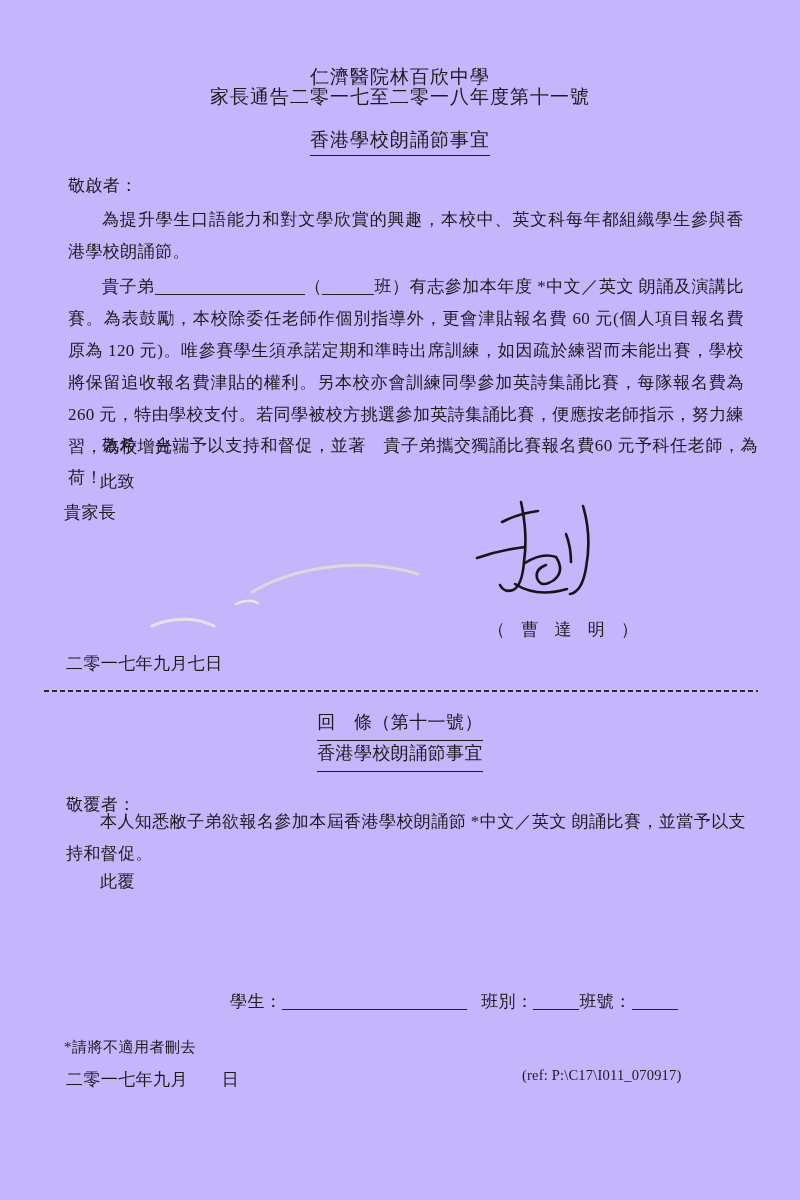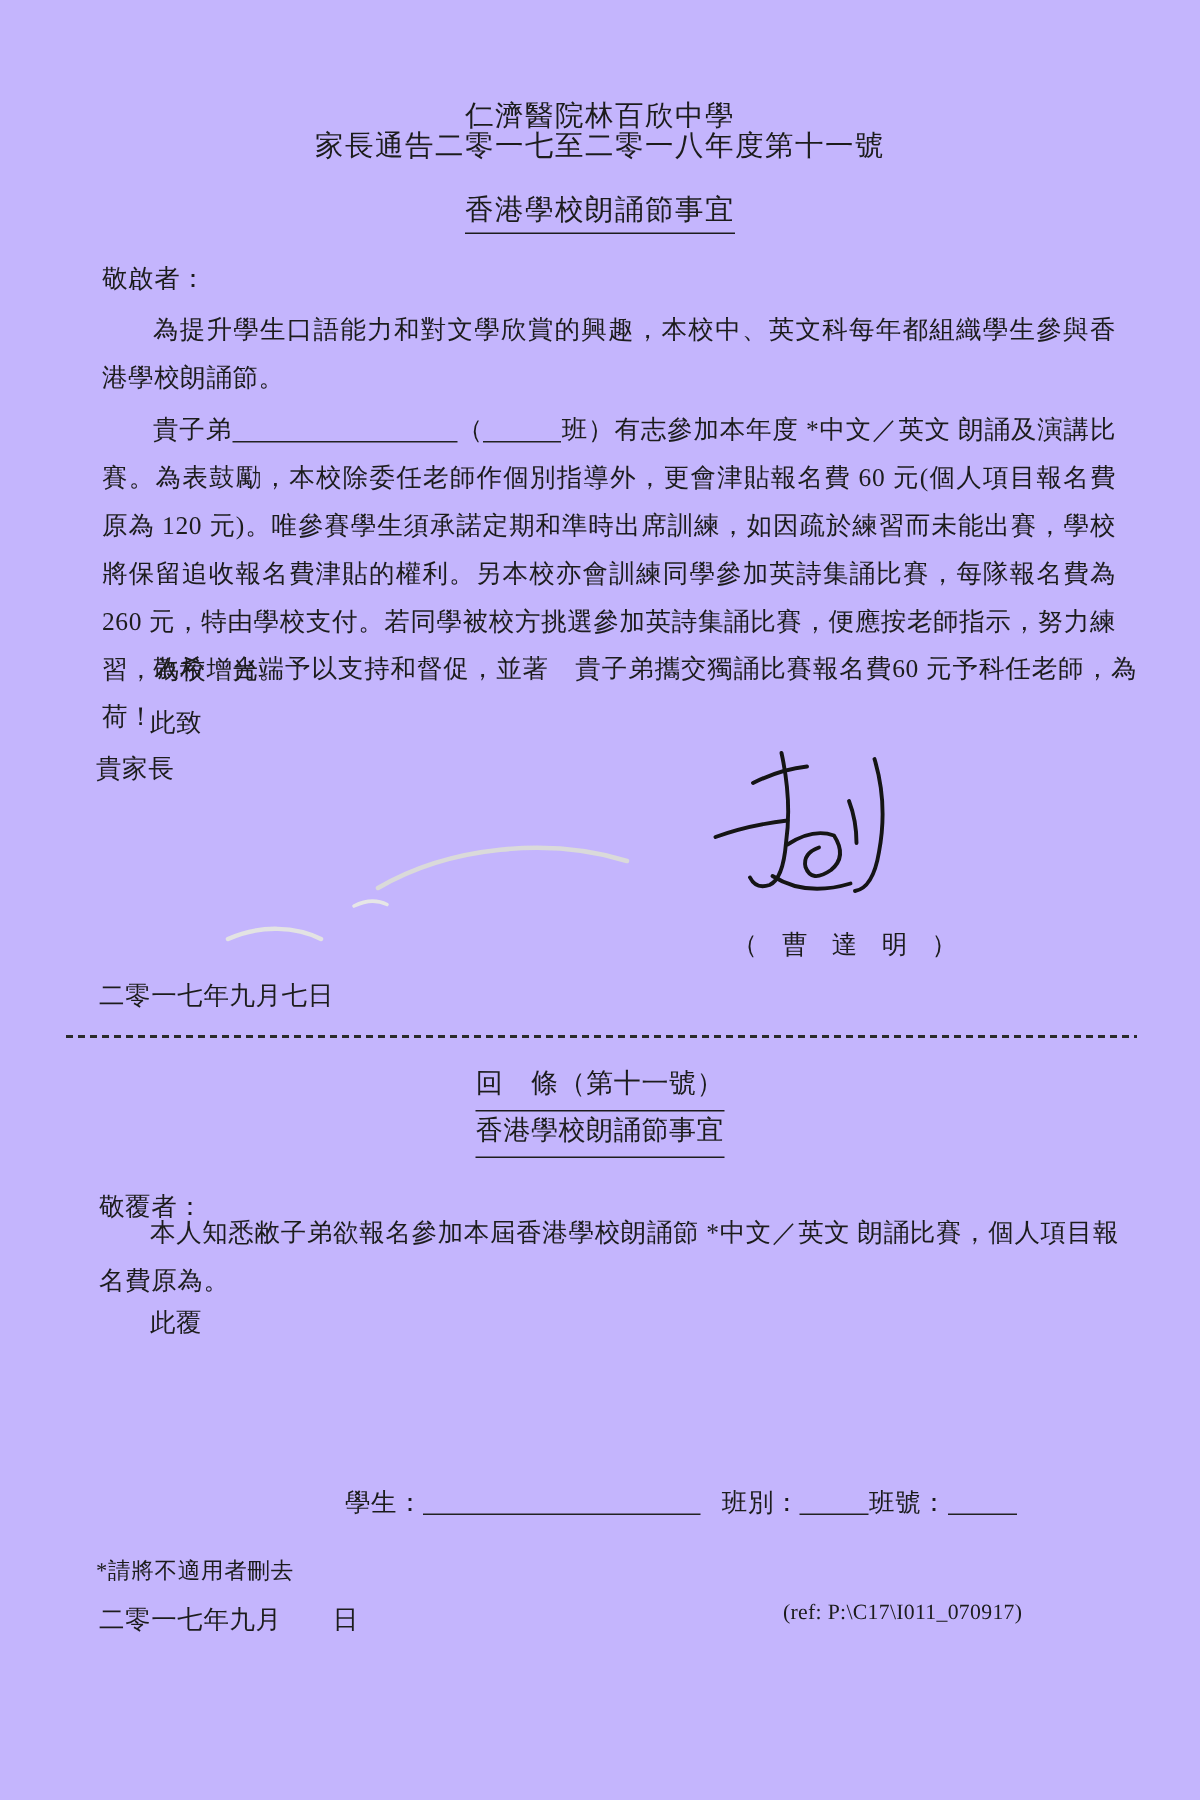--- a/index.html
+++ b/index.html
@@ -86,21 +86,21 @@
   <div class="abs divider" style="left:44px; top:690px; width:714px;"></div>
 
   <div class="abs center" style="top:706px;">
     <span class="u body-text" style="font-size:18px;">回　條（第十一號）</span>
   </div>
   <div class="abs center" style="top:737px;">
     <span class="u body-text" style="font-size:18px;">香港學校朗誦節事宜</span>
   </div>
 
   <div class="abs body-text" style="left:66px; top:772px;margin-top:17px;">敬覆者：</div>
-  <div class="abs body-text para" style="left:66px; top:806px; width:680px;">本人知悉敝子弟欲報名參加本屆香港學校朗誦節 *中文／英文 朗誦比賽，個人項目報名費原為。</div>
+  <div class="abs body-text para" style="left:66px; top:806px; width:680px;">本人知悉敝子弟欲報名參加本屆香港學校朗誦節 *中文／英文 朗誦比賽，並當予以支持和督促。</div>
 
   <div class="abs body-text" style="left:100px; top:866px;">此覆</div>
 
 
   <div class="abs body-text" style="left:230px; top:986px;">
     <span>學生：</span><span class="blank b185"></span><span style="margin-left:14px;">班別：</span><span class="blank b46"></span><span>班號：</span><span class="blank b46"></span>
   </div>
 
   <div class="abs small" style="left:64px; top:1038px; letter-spacing:0.5px;">*請將不適用者刪去</div>
 

